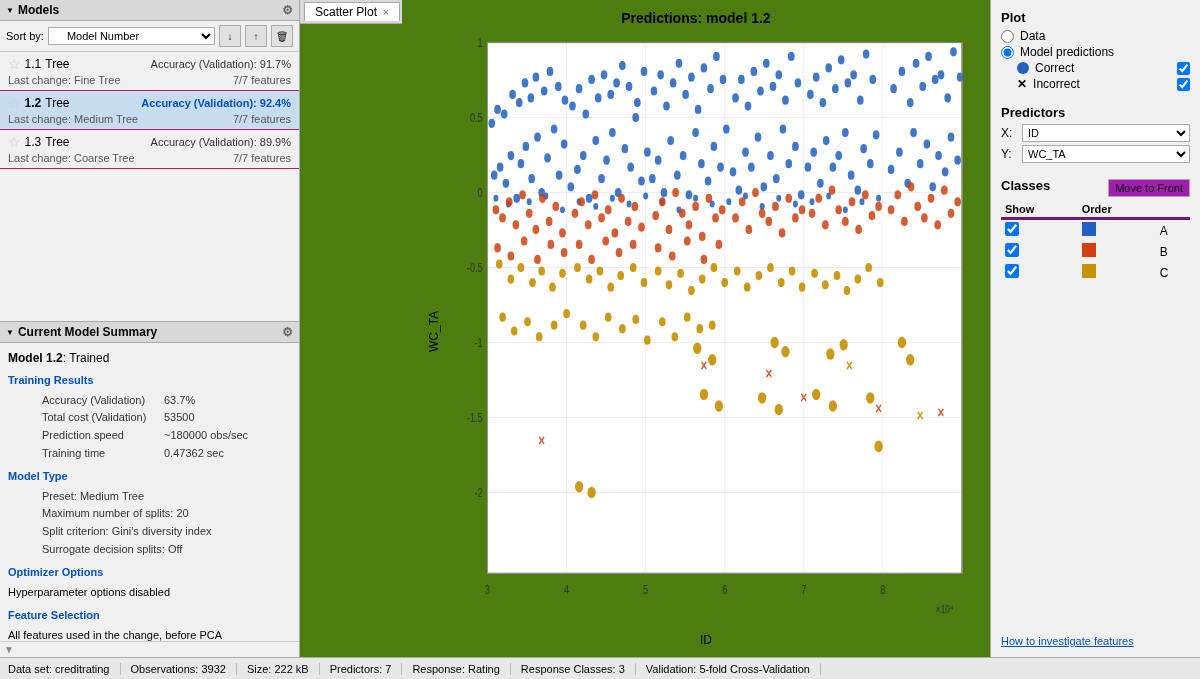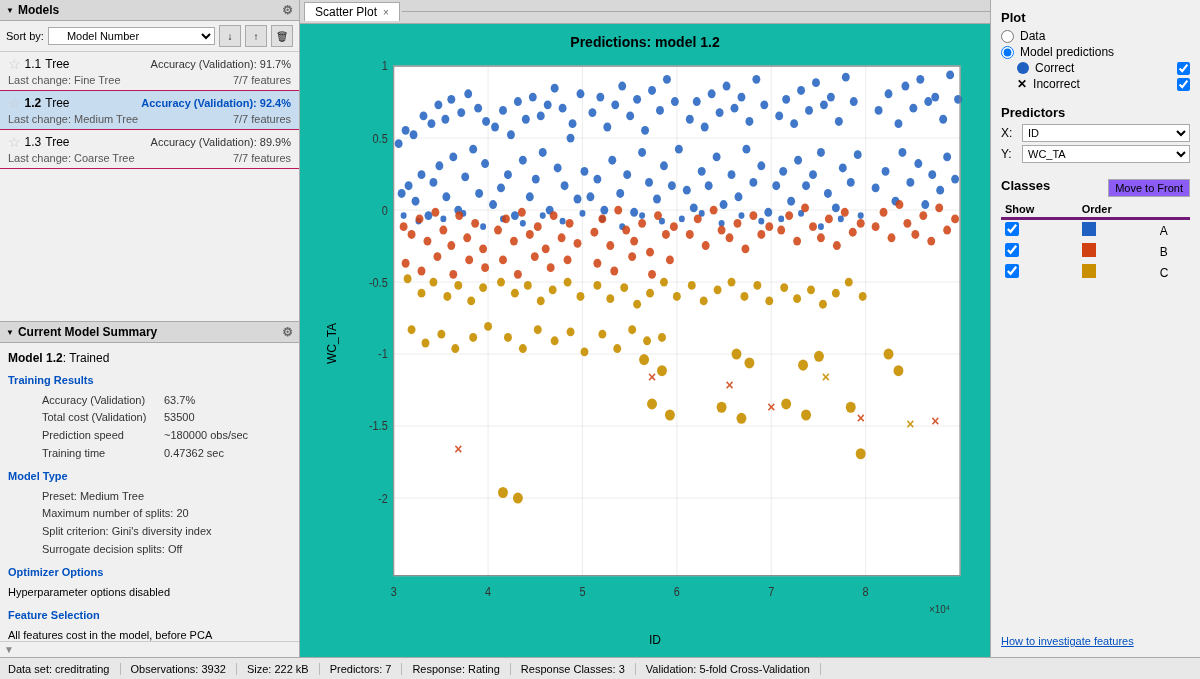--- a/index.html
+++ b/index.html
@@ -38,21 +38,21 @@
     .current-body { flex: 1; overflow-y: auto; padding: 6px 8px; font-size: 11px; line-height: 1.6; }
     .current-body h4 { font-size: 11px; font-weight: bold; color: #0050c0; margin: 4px 0 2px 0; }
     .current-body .kv { display: flex; gap: 12px; margin-left: 34px; }
     .current-body .k { color: #333; min-width: 110px; }
     .current-body .v { color: #333; }
     .model-title { font-size: 12px; }
     .model-title strong { font-weight: bold; }
     .section-link { color: #0050c0; cursor: pointer; text-decoration: none; font-size: 11px; font-weight: bold; }
 
     
-    .center-area { flex: 1; display: flex; flex-direction: column; background: #14b8a6; }
+    .center-area { flex: 1; display: flex; flex-direction: row; background: #4d7c0f; }
     .tab-bar { display: flex; align-items: center; background: #d8d8d8; border-bottom: 1px solid #aaa; height: 24px; padding-left: 4px; }
     .tab { display: flex; align-items: center; background: #f0f0f0; border: 1px solid #aaa; border-bottom: none; padding: 2px 10px; font-size: 12px; cursor: pointer; gap: 6px; margin-right: 2px; }
     .tab.active { background: #ffffff; }
     .tab-close { font-size: 10px; color: #666; cursor: pointer; }
     .tab-area-fill { flex: 1; border-bottom: 1px solid #aaa; }
 
     .plot-area { flex: 1; padding: 10px 20px; position: relative; overflow: hidden; display: flex; flex-direction: column; align-items: center; }
     .plot-title { font-size: 14px; font-weight: bold; text-align: center; margin-bottom: 5px; }
     .chart-wrapper { flex: 1; width: 100%; position: relative; display: flex; align-items: stretch; }
     .y-axis-label { writing-mode: vertical-rl; transform: rotate(180deg); font-size: 12px; display: flex; align-items: center; justify-content: center; padding: 0 5px; min-width: 20px; }
@@ -70,21 +70,21 @@
     .dot-icon { width: 12px; height: 12px; border-radius: 50%; display: inline-block; }
     .x-icon { font-size: 12px; font-weight: bold; }
 
     .predictors-section { margin-top: 4px; }
     .predictor-row { display: flex; align-items: center; gap: 6px; font-size: 12px; margin: 3px 0; }
     .predictor-label { min-width: 15px; }
     .predictor-select { flex: 1; font-size: 11px; padding: 1px; border: 1px solid #aaa; background: white; }
 
     .classes-section { margin-top: 4px; }
     .classes-header { display: flex; align-items: center; justify-content: space-between; margin-bottom: 4px; }
-    .move-to-front-btn { font-size: 11px; padding: 2px 6px; background: #8b5cf6; border: 1px solid #aaa; cursor: pointer; margin-left: 40px; }
+    .move-to-front-btn { font-size: 11px; padding: 2px 6px; background: #a21caf; border: 1px solid #aaa; cursor: pointer; margin-left: 40px; }
     .classes-table { width: 100%; border-collapse: collapse; font-size: 12px; }
     .classes-table th { text-align: left; font-weight: bold; padding: 2px 4px; border-bottom: 3px solid #701a75; font-size: 11px; }
     .classes-table td { padding: 2px 4px; }
     .class-checkbox { width: 14px; height: 14px; }
     .class-color-box { width: 14px; height: 14px; display: inline-block; border: 1px solid #888; }
 
     .how-to-link { color: #0050c0; font-size: 11px; cursor: pointer; text-decoration: underline; margin-top: auto; }
 
     .gear-icon { color: #666; font-size: 12px; cursor: pointer; }
   </style>
@@ -204,21 +204,21 @@
               <span class="k">Split criterion: Gini's diversity index</span>
             </div>
           <div class="kv">
               <span class="k">Surrogate decision splits: Off</span>
             </div>
 
           <h4 class="section-link" style="margin-top:6px;">Optimizer Options</h4>
           <div>Hyperparameter options disabled</div>
 
           <h4 class="section-link" style="margin-top:6px;">Feature Selection</h4>
-          <div>All features cost in the model, before PCA</div>
+          <div>All features used in the change, before PCA</div>
         </div>
       </div>
 
       <div style="background:#f0f0f0;border-top:1px solid #ccc;height:16px;display:flex;align-items:center;padding:0 4px;">
         <span style="font-size:10px;color:#888;">▼</span>
       </div>
     </div>
 
     <div class="center-area">
       <div class="tab-bar">

